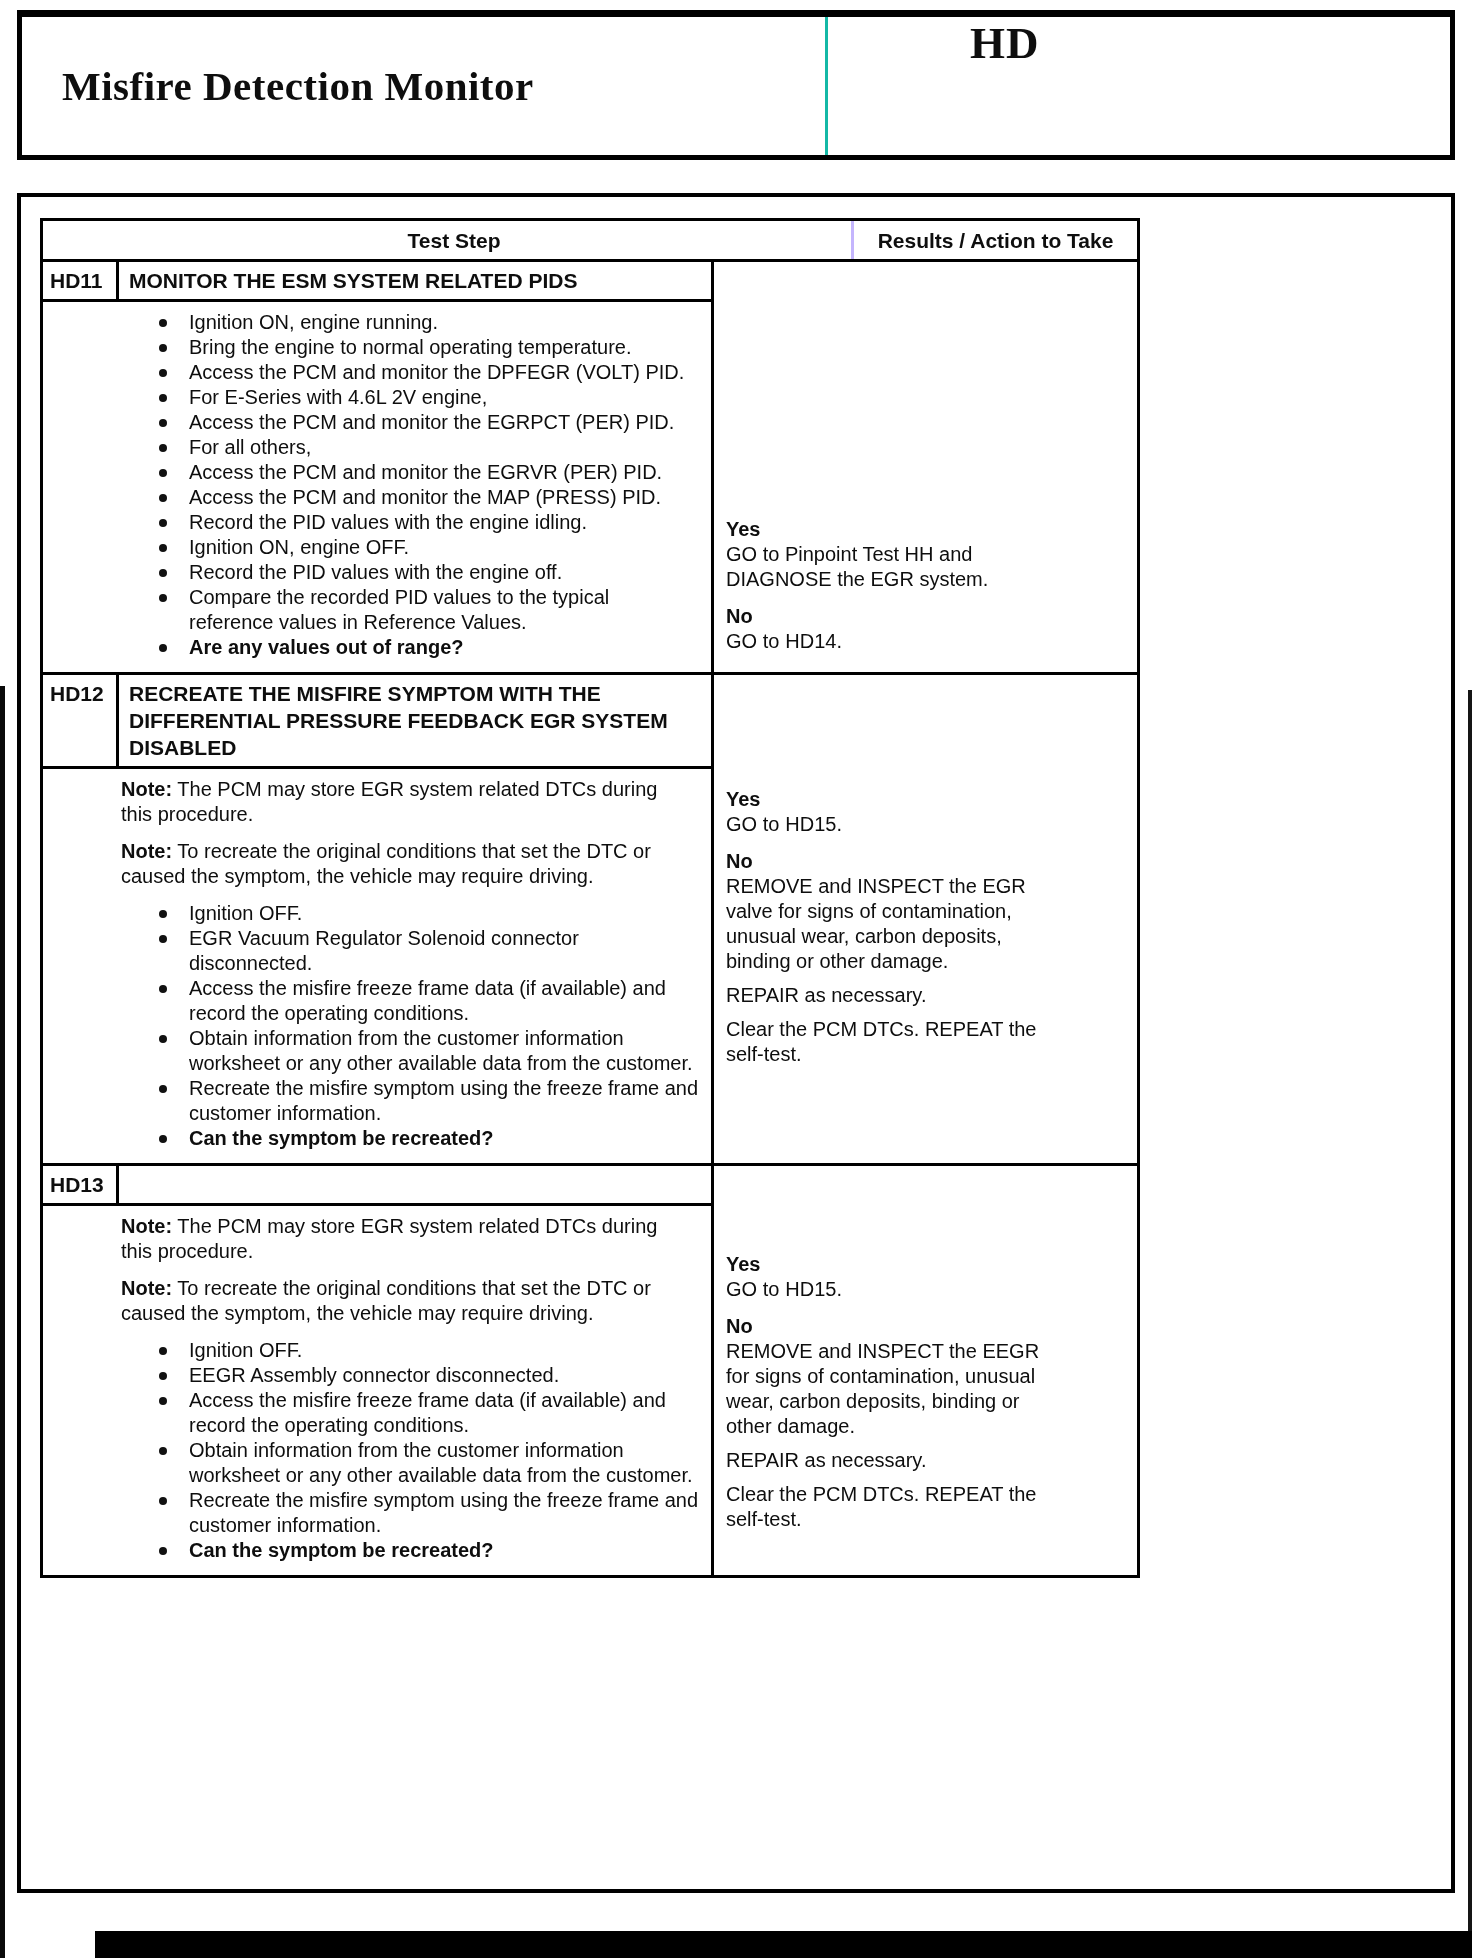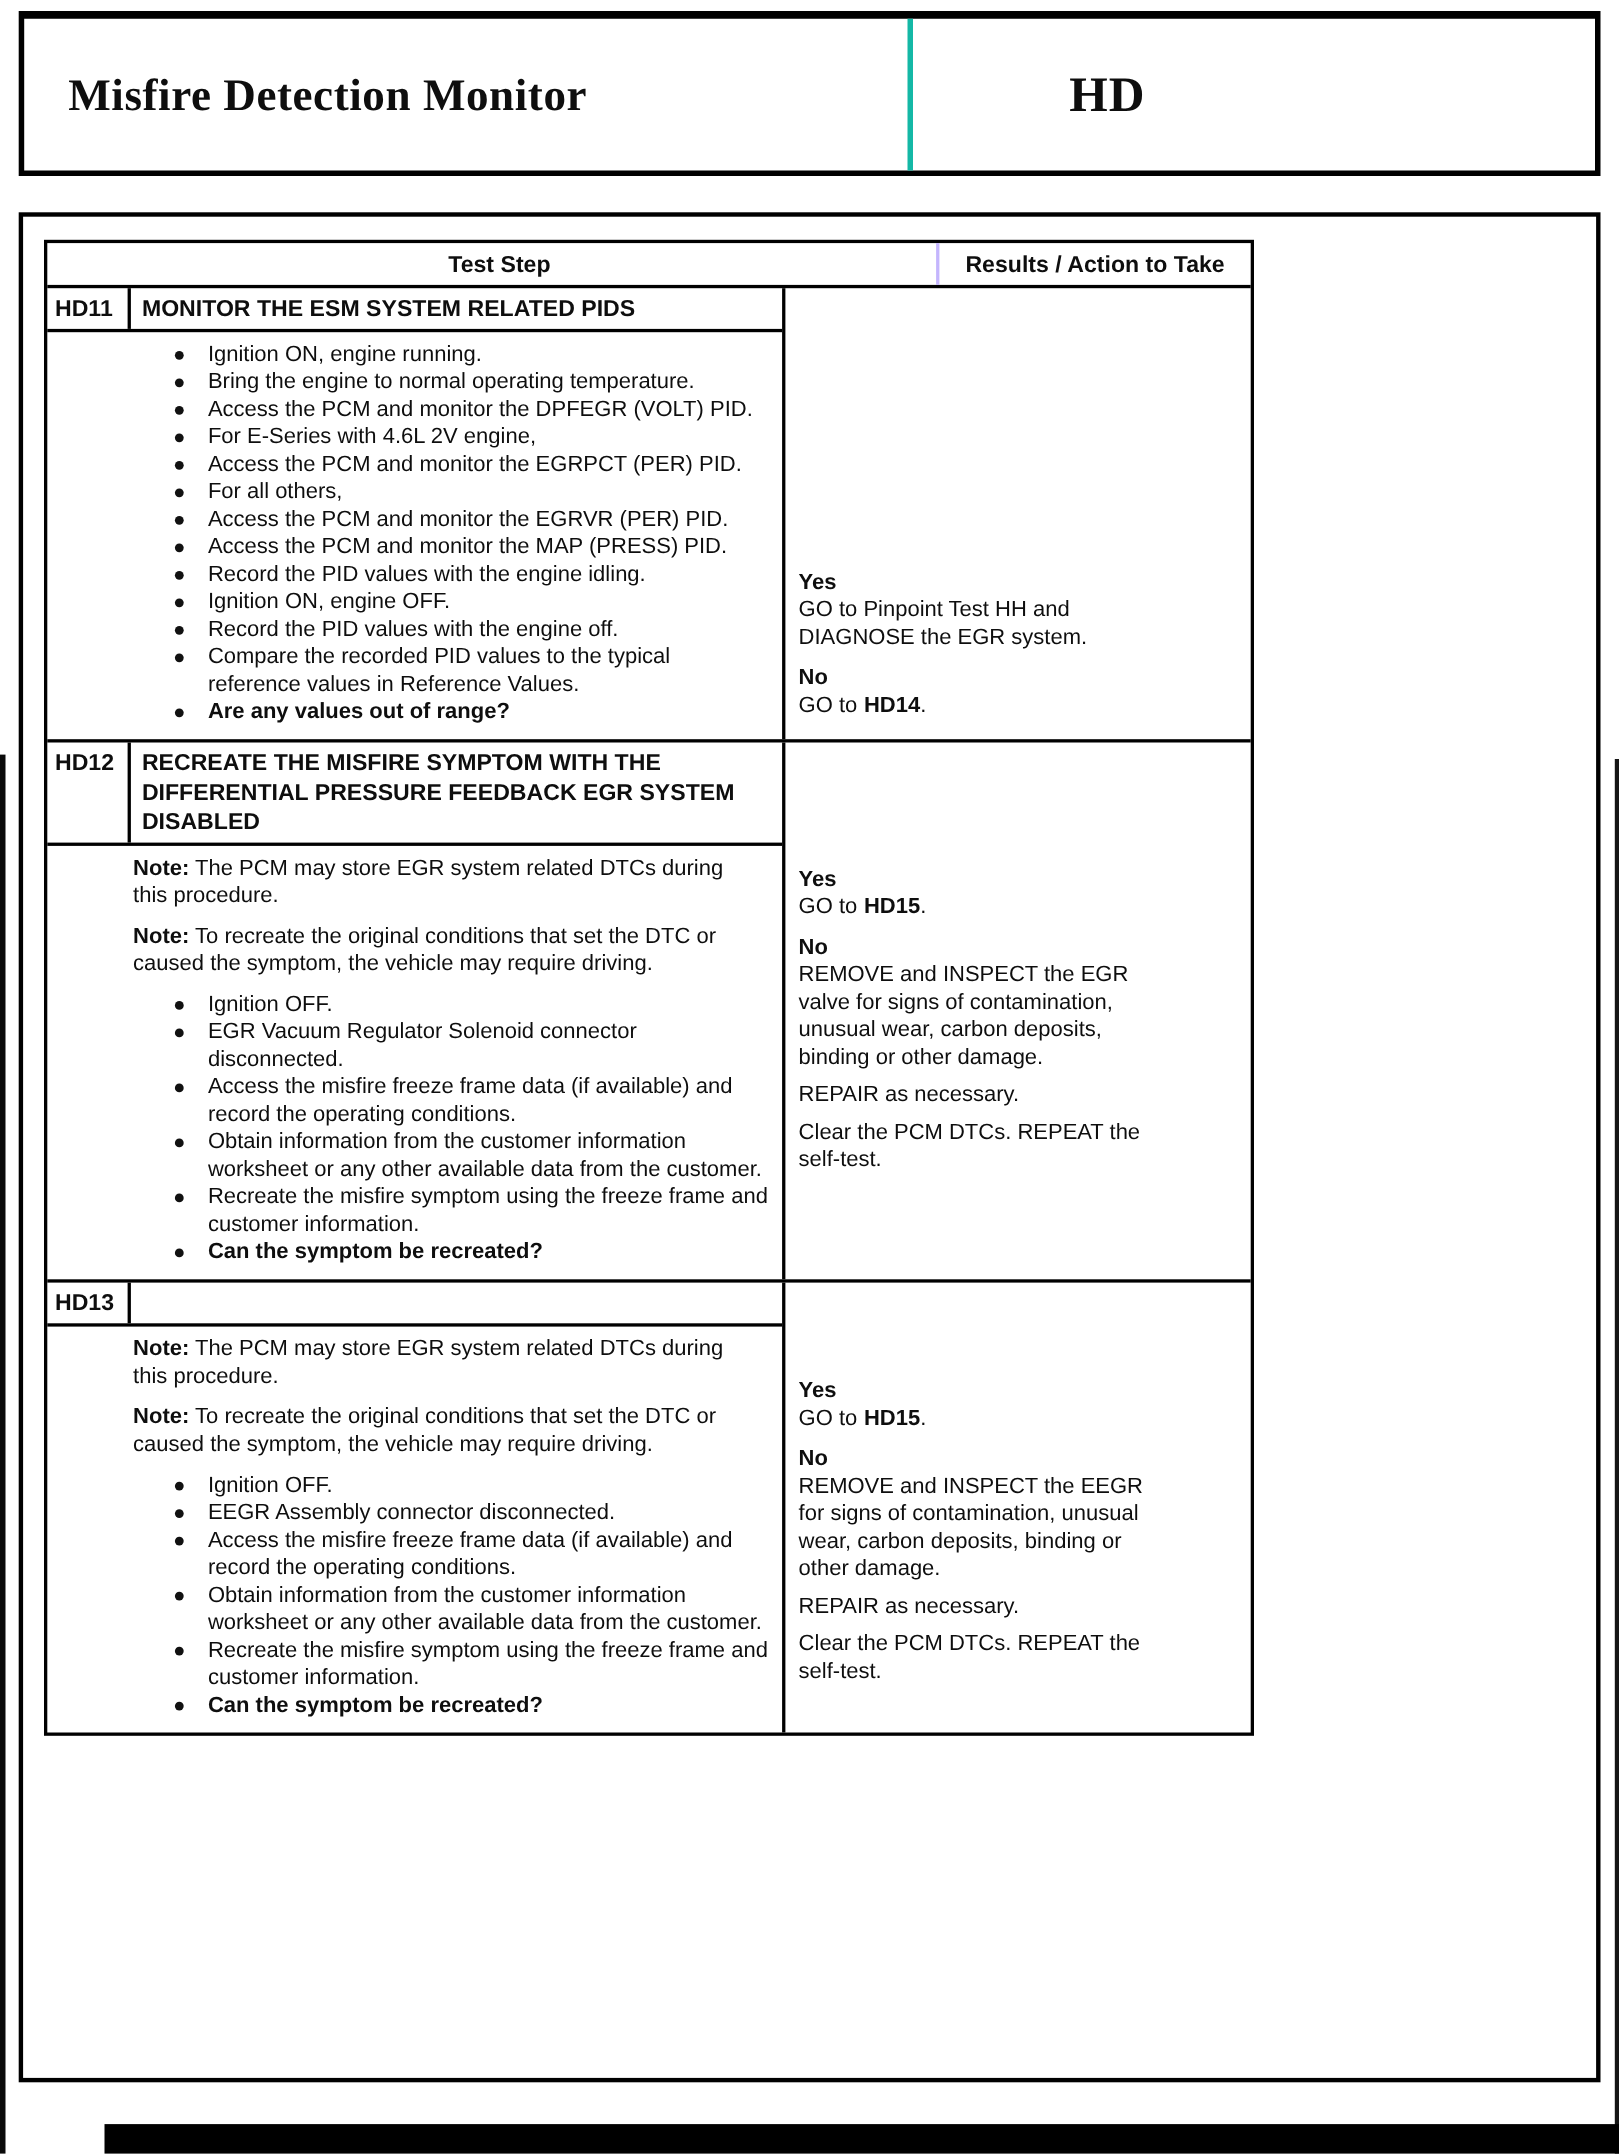--- a/index.html
+++ b/index.html
@@ -18,22 +18,22 @@
     width:1438px; height:150px;
     border:5px solid #000; border-top-width:7px;
     display:flex; background:#fff;
   }
   .title-left { width:803px; display:flex; align-items:center; padding-left:40px; }
   .doc-title {
     font-family:"Liberation Serif", serif;
     font-size:41px; font-weight:bold; letter-spacing:.5px;
   }
   .title-right {
-    flex:1; border-left:5px solid #14b8a6;
-    display:flex; align-items:center; padding-left:142px;
+    flex:1; border-left:3px solid #14b8a6;
+    display:flex; padding-left:142px;
     font-family:"Liberation Serif", serif;
     font-size:45px; font-weight:bold; letter-spacing:1px;
   }
 
   
   .outer-box {
     position:absolute; left:17px; top:193px;
     width:1438px; height:1700px;
     border:4px solid #000; background:#fff;
     padding:21px 0 0 19px; overflow:hidden;
@@ -63,21 +63,21 @@
   .bullets li::before {
     content:""; position:absolute; left:4px; top:9px;
     width:8px; height:8px; border-radius:50%; background:#111;
   }
   .bullets li.b { font-weight:bold; }
 
   .r-label { font-weight:bold; }
   .r-text  { white-space:pre-line; }
   .mt   { margin-top:12px; }
   .mt-s { margin-top:9px; }
-  .r-link { font-weight:bold; margin-left:6px; }
+  .r-link { font-weight:normal; margin-left:6px; }
 
   .res-hd11 { padding-top:255px; }
   .res-hd12 { padding-top:112px; }
   .res-hd13 { padding-top:86px; }
 
   
   .artifact-bottom {
     position:absolute; left:95px; right:0; bottom:0; height:27px; background:#000;
   }
   .artifact-left  { position:absolute; left:0;  top:686px; bottom:0; width:5px; background:#0a0a0a; }

